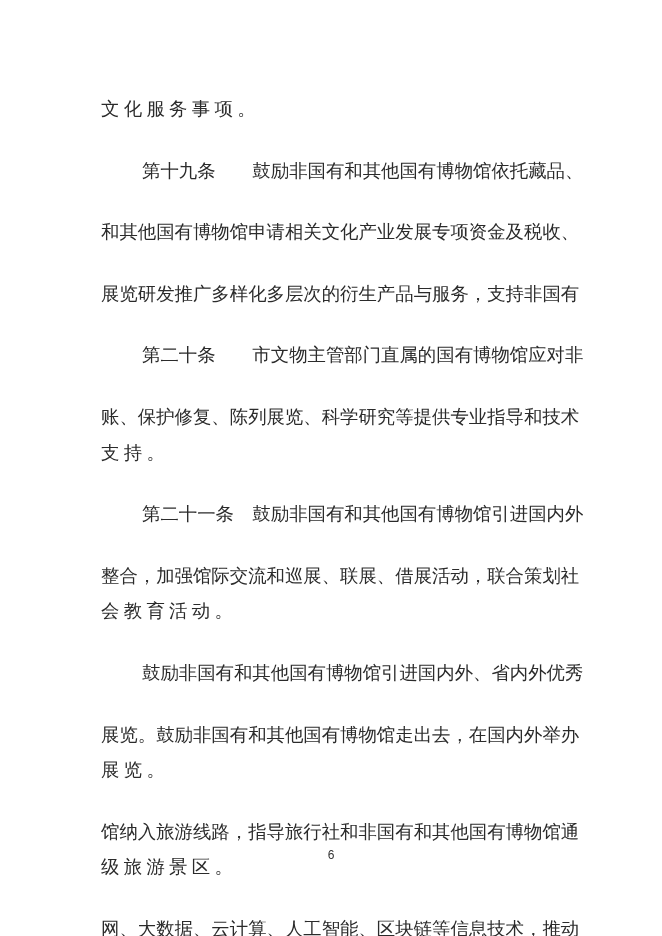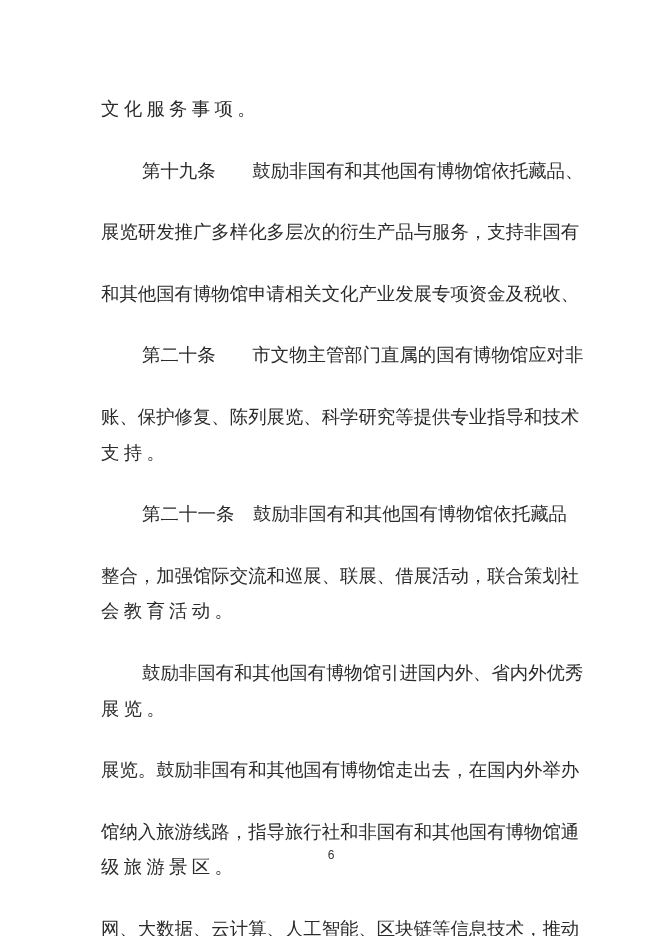--- a/index.html
+++ b/index.html
@@ -54,31 +54,31 @@
       color: #333333;
     }
   </style>
 </head>
 <body>
 
 <div class="page">
   <div class="body-text">
     <div class="line">文化服务事项。</div>
     <div class="line indent justify">第十九条　　鼓励非国有和其他国有博物馆依托藏品、</div>
+    <div class="line justify">和其他国有博物馆申请相关文化产业发展专项资金及税收、</div>
     <div class="line justify">展览研发推广多样化多层次的衍生产品与服务，支持非国有</div>
-    <div class="line justify">和其他国有博物馆申请相关文化产业发展专项资金及税收、</div>
     <div class="line indent justify">第二十条　　市文物主管部门直属的国有博物馆应对非</div>
     <div class="line justify">账、保护修复、陈列展览、科学研究等提供专业指导和技术</div>
     <div class="line">支持。</div>
-    <div class="line indent justify">第二十一条　鼓励非国有和其他国有博物馆依托藏品</div>
+    <div class="line indent justify">第二十一条　鼓励非国有和其他国有博物馆引进国内外</div>
     <div class="line justify">整合，加强馆际交流和巡展、联展、借展活动，联合策划社</div>
     <div class="line">会教育活动。</div>
     <div class="line indent justify">鼓励非国有和其他国有博物馆引进国内外、省内外优秀</div>
+    <div class="line justify">展览。鼓励非国有和其他国有博物馆走出去，在国内外举办</div>
     <div class="line">展览。</div>
-    <div class="line justify">展览。鼓励非国有和其他国有博物馆走出去，在国内外举办</div>
     <div class="line justify">馆纳入旅游线路，指导旅行社和非国有和其他国有博物馆通</div>
     <div class="line">级旅游景区。</div>
     <div class="line justify">网、大数据、云计算、人工智能、区块链等信息技术，推动</div>
     <div class="line justify">藏品展示利用方式融合创新，引导非国有和其他国有博物馆</div>
   </div>
 
   <div class="page-number">6</div>
 </div>
 
 </body></html>

